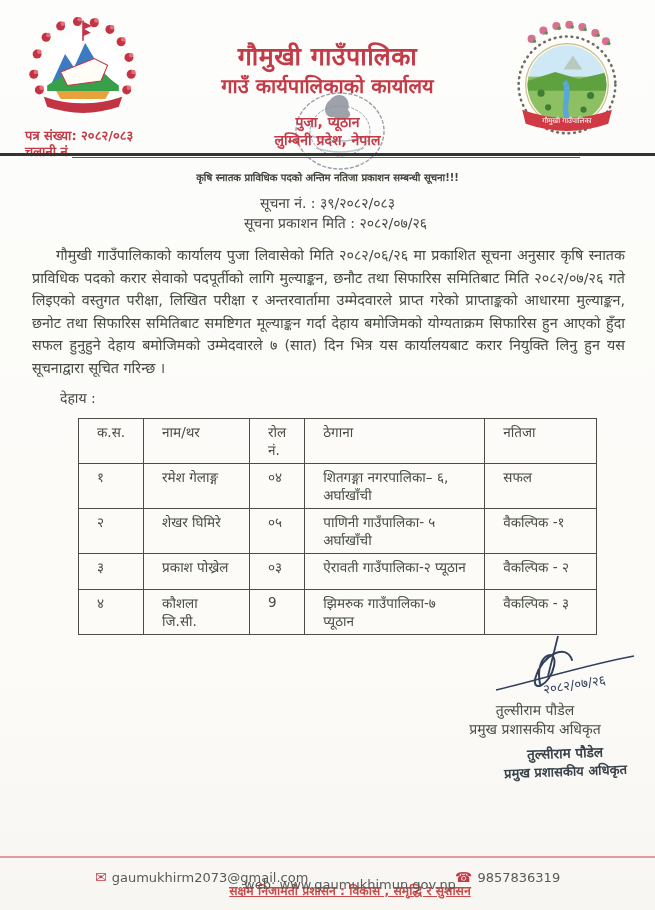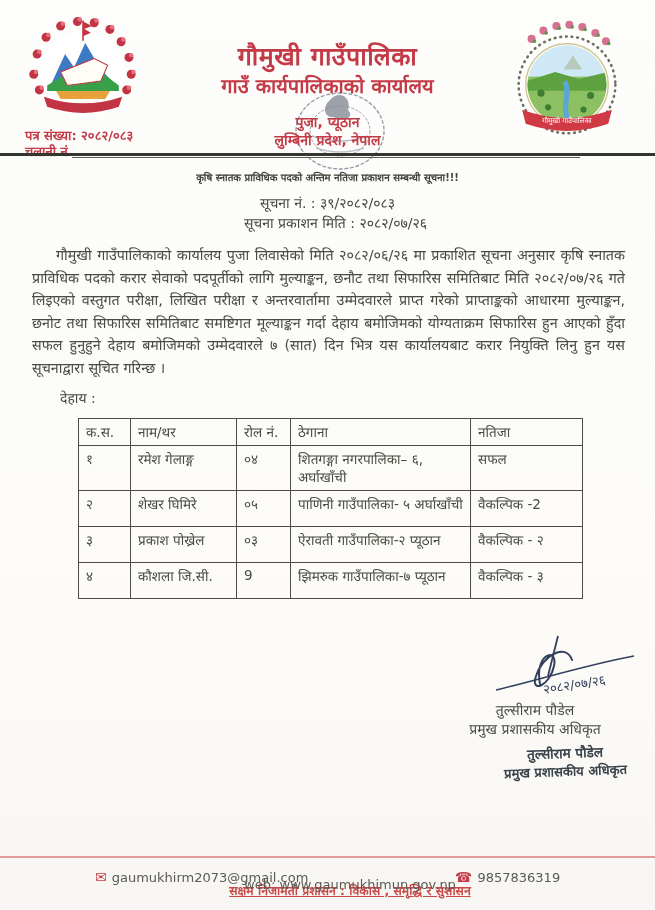--- a/index.html
+++ b/index.html
@@ -20,21 +20,21 @@
   .chalani-line{left:72px;top:157px;width:508px;height:1px;background:#5a5a52;}
   .head-rule{left:0;top:153px;width:655px;height:3px;background:#35352f;}
   .subject{top:170px;font-size:10px;font-weight:bold;color:#3f443a;}
   .notice-no{top:193px;font-size:14px;color:#454a40;}
   .pub-date{top:213px;font-size:14px;color:#454a40;margin-left:16px;}
   .body-para{left:32px;top:244px;width:593px;font-size:14.3px;line-height:22.6px;
     text-align:justify;text-indent:24px;color:#474c42;}
   .dehaya{left:60px;top:388px;font-size:14px;color:#454a40;}
   table.results{position:absolute;left:78px;top:418px;border-collapse:collapse;
     font-size:13.5px;color:#474c42;table-layout:fixed;}
-  table.results td,table.results th{border:1.6px solid #4d4d45;padding:4px 7px;
+  table.results td,table.results th{border:1.6px solid #4d4d45;padding:4px 18px;
     text-align:left;vertical-align:top;font-weight:normal;}
   table.results thead tr{height:26px;}
   table.results tbody tr{height:36px;}
   .sig-scribble{left:478px;top:634px;width:166px;height:76px;}
   .sig-name{left:430px;top:700px;width:210px;text-align:center;font-size:14px;color:#474c42;}
   .sig-desig{left:415px;top:719px;width:240px;text-align:center;font-size:14px;color:#474c42;}
   .stamp-name{left:455px;top:744px;width:220px;text-align:center;font-size:13.5px;
     font-weight:bold;color:#3a434b;transform:rotate(-2deg);}
   .stamp-desig{left:448px;top:762px;width:235px;text-align:center;font-size:13px;
     font-weight:bold;color:#3a434b;transform:rotate(-2deg);}
@@ -217,21 +217,21 @@
         <td>रमेश गेलाङ्ग</td>
         <td>०४</td>
         <td>शितगङ्गा नगरपालिका–  ६, अर्घाखाँची</td>
         <td>सफल</td>
       </tr>
       <tr>
         <td>२</td>
         <td>शेखर घिमिरे</td>
         <td>०५</td>
         <td>पाणिनी गाउँपालिका- ५  अर्घाखाँची</td>
-        <td>वैकल्पिक -2</td>
+        <td>वैकल्पिक -१</td>
       </tr>
       <tr>
         <td>३</td>
         <td>प्रकाश पोख्रेल</td>
         <td>०३</td>
         <td>ऐरावती गाउँपालिका-२ प्यूठान</td>
         <td>वैकल्पिक - २</td>
       </tr>
       <tr>
         <td>४</td>

